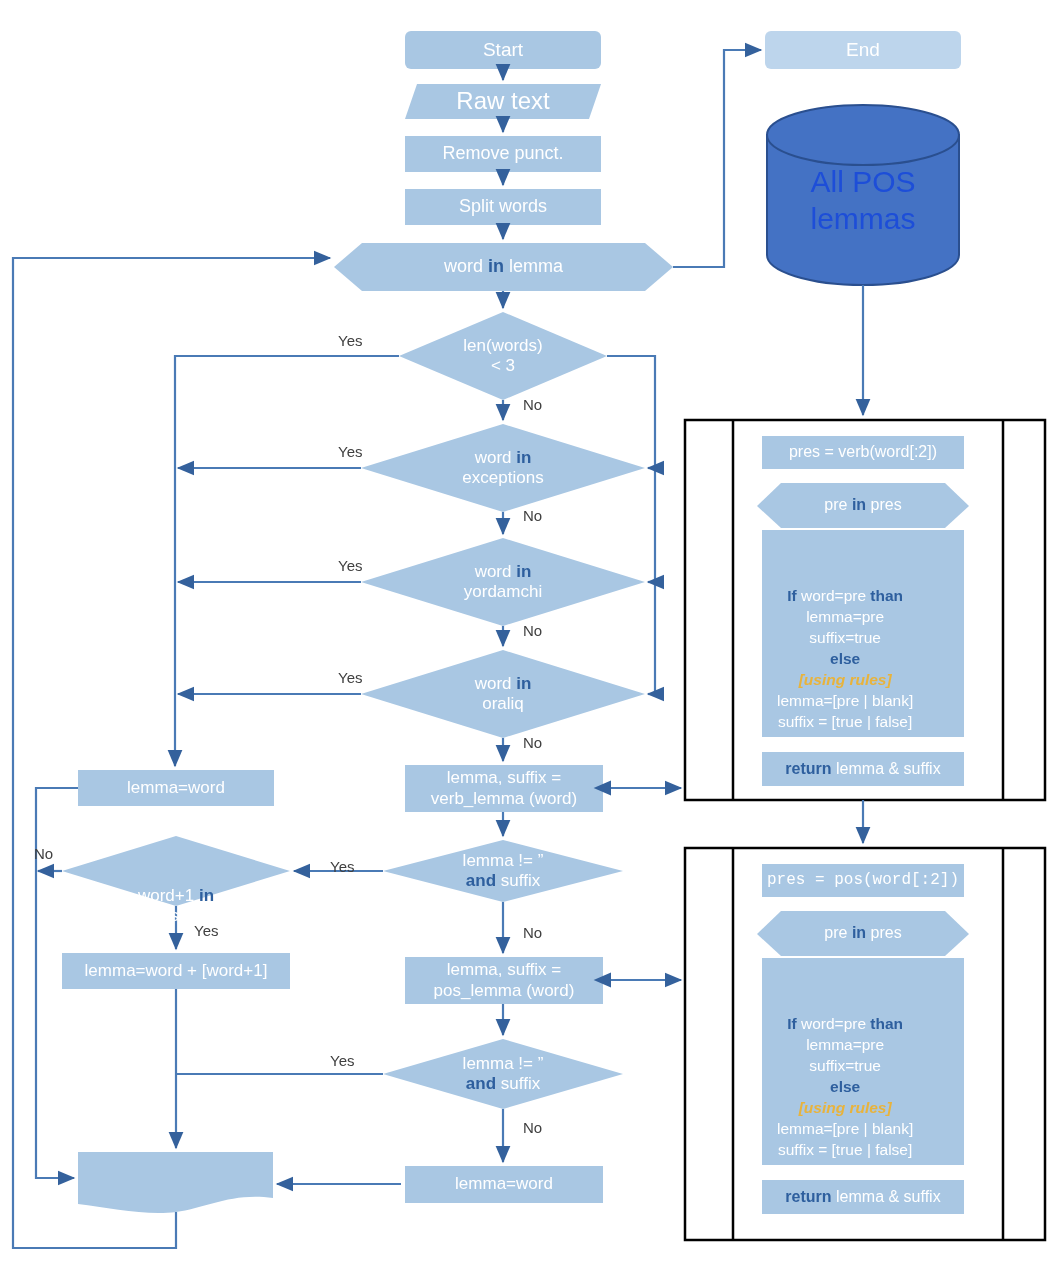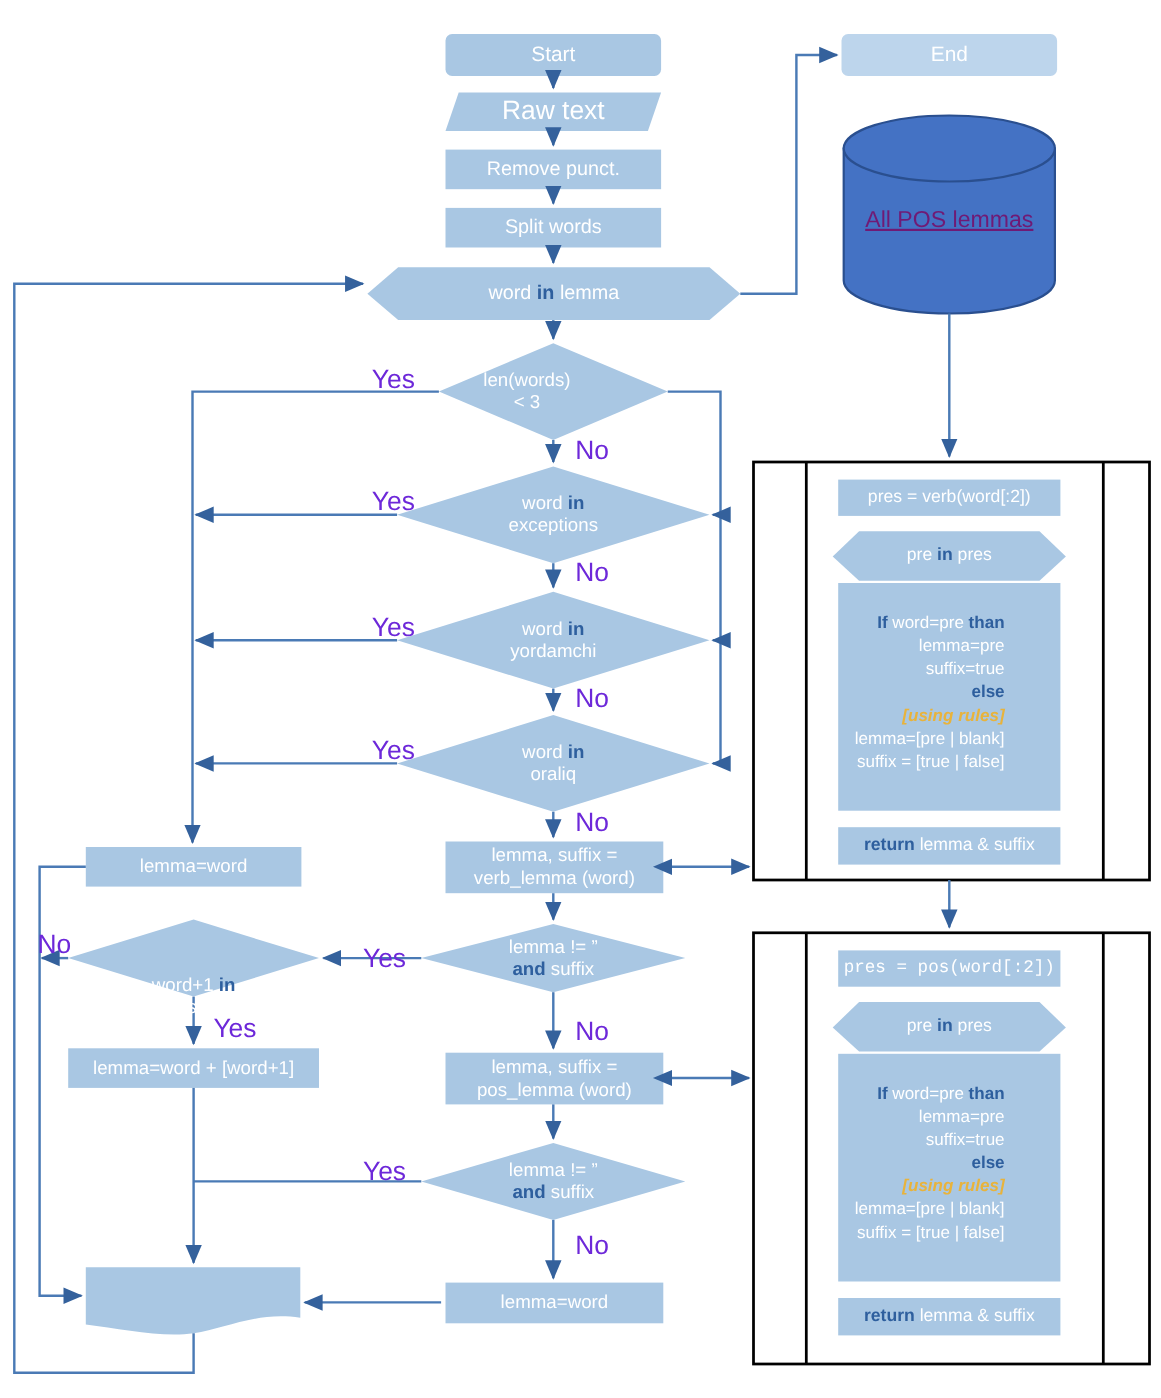--- a/index.html
+++ b/index.html
@@ -1,26 +1,26 @@
 <!DOCTYPE html>
 <html><head>
 <meta charset="utf-8">
 <style>
   html,body{margin:0;padding:0;background:#ffffff;}
   body{font-family:"Liberation Sans","DejaVu Sans",sans-serif;}
   #stage{position:relative;width:1055px;height:1271px;background:#fff;overflow:hidden;padding-left:45px;}
   svg{position:absolute;left:0;top:0;width:1055px;height:1271px;}
   .nodelabel{position:absolute;display:flex;align-items:center;justify-content:center;
              text-align:center;color:#ffffff;line-height:1.18;pointer-events:none;}
-  .edgelabel{position:absolute;color:#6d28d9;font-size:24px;white-space:nowrap;}
+  .edgelabel{position:absolute;color:#404040;font-size:15px;white-space:nowrap;}
   .kw2{color:#2e5f9e;font-weight:bold;}
   .rules{color:#e8b33c;font-style:italic;font-weight:bold;}
-  .codeblock{position:absolute;color:#ffffff;font-size:15.5px;line-height:1.36;text-align:right;}
+  .codeblock{position:absolute;color:#ffffff;font-size:15.5px;line-height:1.36;text-align:center;margin-top:29px;}
   .dbtext{position:absolute;display:flex;align-items:center;justify-content:center;
-          text-align:center;color:#701a75;font-size:21px;line-height:1.25;pointer-events:none;text-decoration:underline;}
+          text-align:center;color:#1d4ed8;font-size:30px;line-height:1.25;pointer-events:none;}
 </style>
 </head>
 <body>
 
 <div id="stage">
 
   <svg viewBox="0 0 1055 1271">
     <defs>
       <marker id="ar" markerWidth="9" markerHeight="9" refX="7.4" refY="4" orient="auto">
         <path d="M0,0.6 L8,4 L0,7.4 z" fill="#34619c"></path>
@@ -162,21 +162,21 @@
   <div class="nodelabel" style="left:405px;top:136px;width:196px;height:36px;font-size:18px;">Remove punct.</div>
 
   <div class="nodelabel" style="left:334px;top:243px;width:339px;height:48px;font-size:18px;">
     <span><span>word </span><span class="kw2">in</span><span> lemma</span></span>
   </div>
 
   <div class="nodelabel" style="left:765px;top:31px;width:196px;height:38px;font-size:19px;">End</div>
 
   <div class="dbtext" style="left:767px;top:150px;width:192px;height:100px;">All POS lemmas</div>
 
-  <div class="nodelabel" style="left:379px;top:328px;width:200px;height:56px;font-size:17px;">
+  <div class="nodelabel" style="left:403px;top:328px;width:200px;height:56px;font-size:17px;">
     <span><span>len(words)</span><br><span>&lt; 3</span></span>
   </div>
 
   <div class="nodelabel" style="left:403px;top:440px;width:200px;height:56px;font-size:17px;">
     <span><span>word </span><span class="kw2">in</span><br><span>exceptions</span></span>
   </div>
 
   <div class="nodelabel" style="left:403px;top:554px;width:200px;height:56px;font-size:17px;">
     <span><span>word </span><span class="kw2">in</span><br><span>yordamchi</span></span>
   </div>

